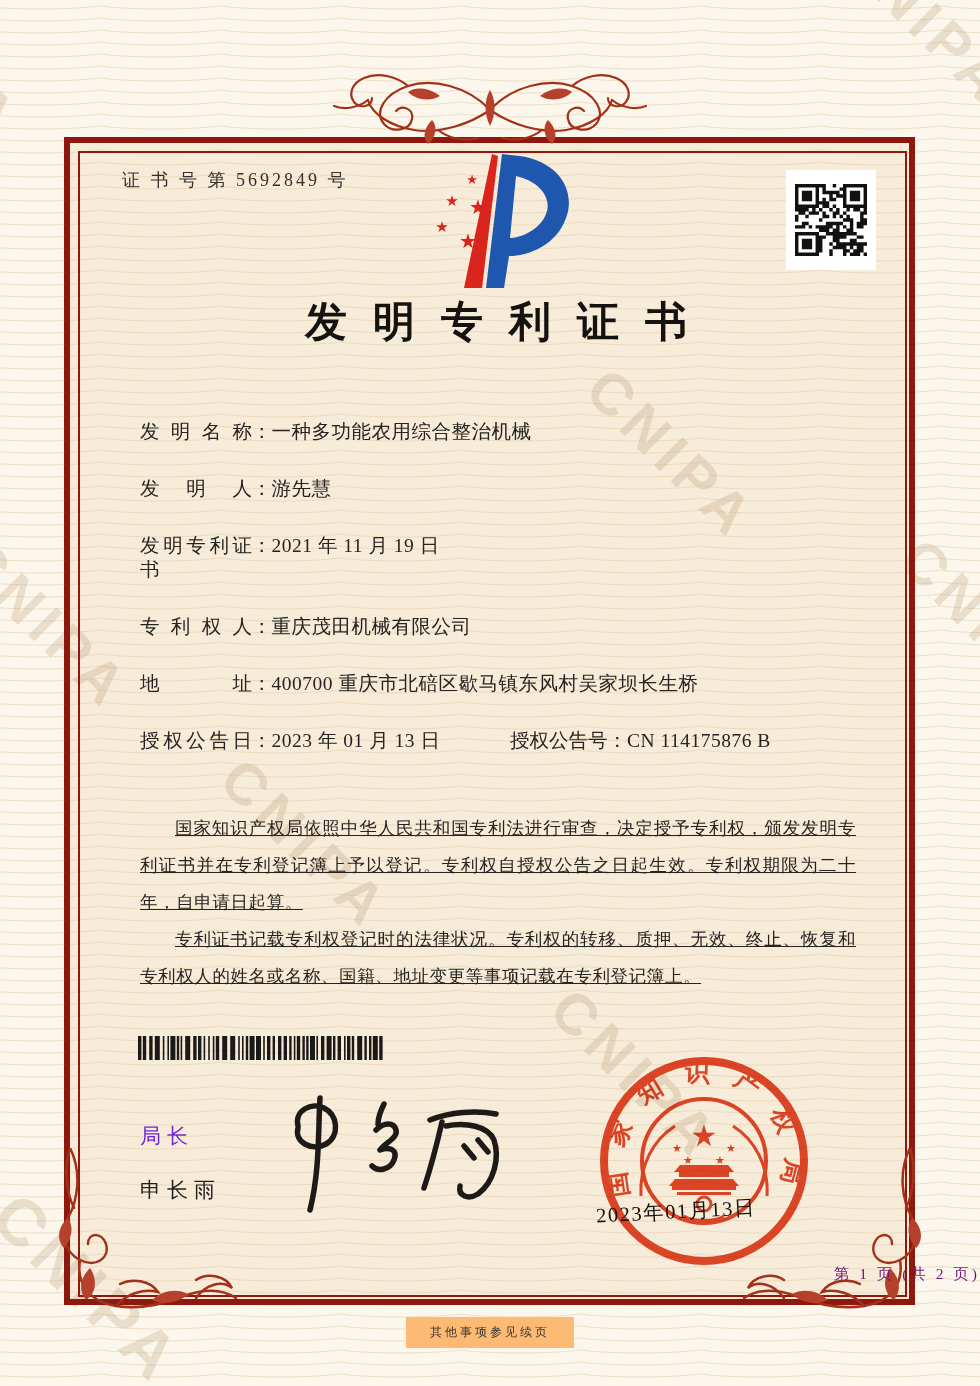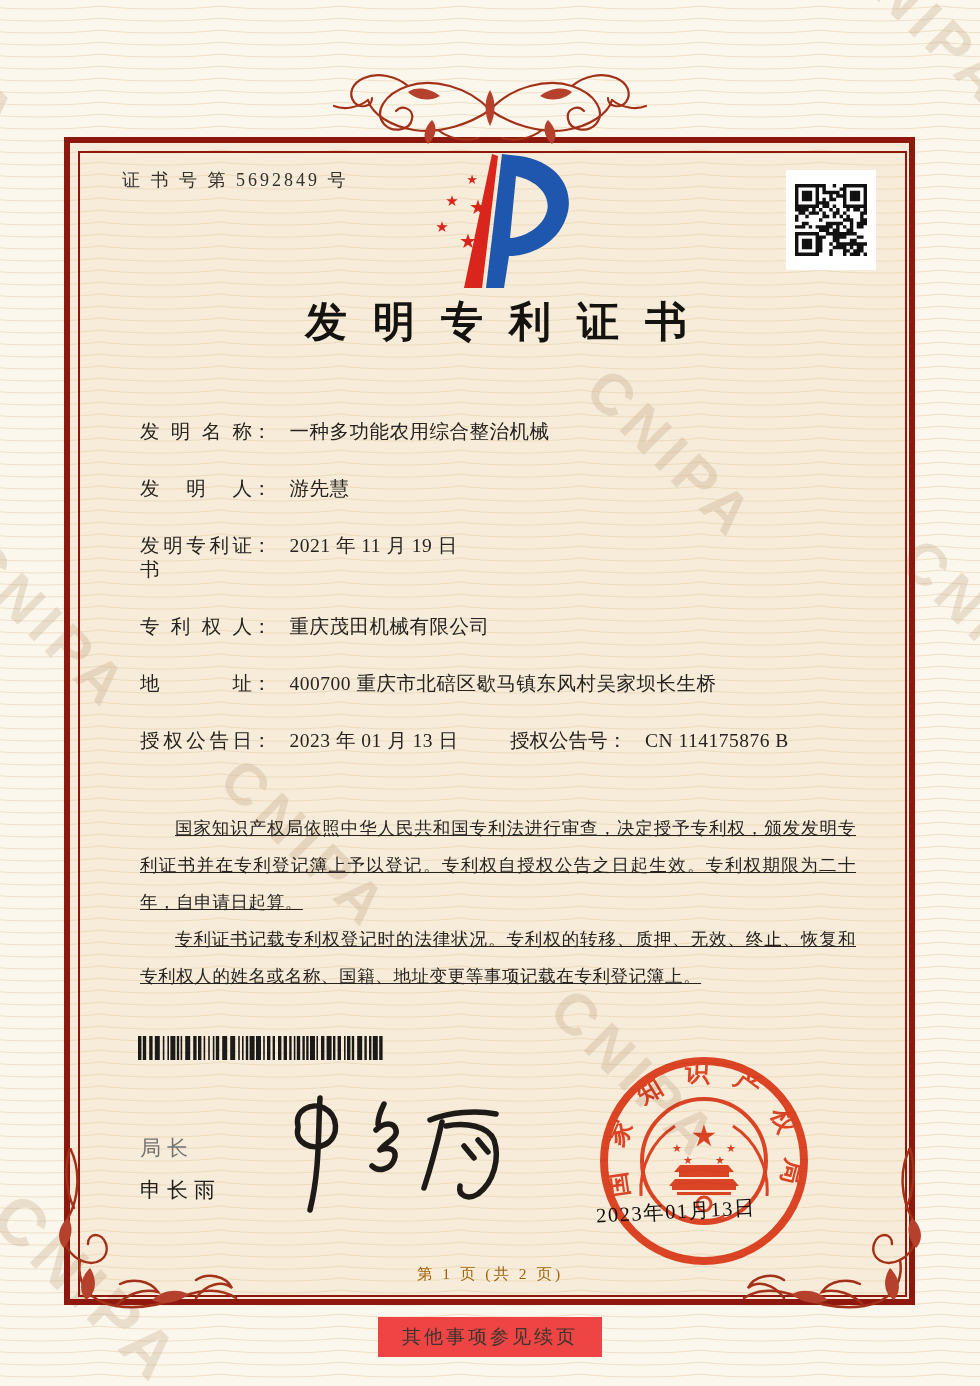--- a/index.html
+++ b/index.html
@@ -54,55 +54,55 @@
     text-align:center;font-size:42px;font-weight:700;color:#151310;
     letter-spacing:26px;padding-left:38px;box-sizing:border-box;
   }
   .fields{position:absolute;left:140px;top:420px;width:730px;z-index:5;}
   .frow{position:relative;margin-bottom:33px;font-size:19.5px;color:#262320;line-height:24px;}
   .flabel{
     display:inline-block;width:112px;vertical-align:top;
     text-align:justify;text-align-last:justify;
   }
   .fcolon{display:inline-block;vertical-align:top;}
-  .fvalue{display:inline-block;vertical-align:top;letter-spacing:0.5px;margin-left:18px;}
+  .fvalue{display:inline-block;vertical-align:top;letter-spacing:0.5px;}
   .fpair2{position:absolute;left:370px;top:0;}
   .fpair2 .flabel{width:auto;text-align:left;text-align-last:auto;}
   .paragraphs{
     position:absolute;left:140px;top:810px;width:716px;z-index:5;
     font-size:17.5px;color:#262320;line-height:37px;letter-spacing:0.6px;
     text-align:justify;
   }
   .paragraphs p{margin:0;text-indent:2em;text-decoration:underline;}
   .barcode{position:absolute;left:138px;top:1036px;z-index:5;}
   .sig-title{
     position:absolute;left:140px;top:1122px;z-index:5;
     font-family:"Liberation Sans","DejaVu Sans",sans-serif;
-    font-size:21px;color:#737373;letter-spacing:6px;margin-top:12px;
+    font-size:21px;color:#6d28d9;letter-spacing:6px;
   }
   .sig-name{
     position:absolute;left:140px;top:1176px;z-index:5;
     font-family:"Liberation Sans","DejaVu Sans",sans-serif;
     font-size:21px;color:#22201d;letter-spacing:6px;
   }
   .signature{position:absolute;left:280px;top:1090px;z-index:5;}
   .seal{position:absolute;left:589px;top:1046px;z-index:6;opacity:0.95;mix-blend-mode:multiply;}
   .seal-date{
     position:absolute;left:596px;top:1196px;width:210px;z-index:7;
     font-size:20.5px;color:#14120f;letter-spacing:1.5px;
     transform:rotate(-3deg);white-space:nowrap;
   }
   .page-info{
     position:absolute;left:0;top:1264px;width:100%;z-index:5;
-    text-align:center;font-size:15.5px;color:#a16207;letter-spacing:3px;
+    text-align:right;font-size:15.5px;color:#701a75;letter-spacing:3px;
   }
   .continuation{
     position:absolute;left:50%;top:1317px;transform:translateX(-50%);z-index:5;
-    background:#ef4444;padding:7px 24px;
-    font-size:19px;color:#3a362f;letter-spacing:3px;white-space:nowrap;
+    background:#fdba74;padding:7px 24px;
+    font-size:12px;color:#3a362f;letter-spacing:3px;white-space:nowrap;
   }
 </style>
 </head>
 <body>
 
 <div class="page">
 
   <div class="inner-bg"></div>
   <svg id="waves" class="waves" width="980" height="1386">
       <path d="M-20 6 c30 4 90 4 120 0 c30 4 90 4 120 0 c30 4 90 4 120 0 c30 4 90 4 120 0 c30 4 90 4 120 0 c30 4 90 4 120 0 c30 4 90 4 120 0 c30 4 90 4 120 0 c30 4 90 4 120 0M-20 18 c30 4 90 4 120 0 c30 4 90 4 120 0 c30 4 90 4 120 0 c30 4 90 4 120 0 c30 4 90 4 120 0 c30 4 90 4 120 0 c30 4 90 4 120 0 c30 4 90 4 120 0 c30 4 90 4 120 0M-20 30 c30 4 90 4 120 0 c30 4 90 4 120 0 c30 4 90 4 120 0 c30 4 90 4 120 0 c30 4 90 4 120 0 c30 4 90 4 120 0 c30 4 90 4 120 0 c30 4 90 4 120 0 c30 4 90 4 120 0M-20 42 c30 4 90 4 120 0 c30 4 90 4 120 0 c30 4 90 4 120 0 c30 4 90 4 120 0 c30 4 90 4 120 0 c30 4 90 4 120 0 c30 4 90 4 120 0 c30 4 90 4 120 0 c30 4 90 4 120 0M-20 54 c30 4 90 4 120 0 c30 4 90 4 120 0 c30 4 90 4 120 0 c30 4 90 4 120 0 c30 4 90 4 120 0 c30 4 90 4 120 0 c30 4 90 4 120 0 c30 4 90 4 120 0 c30 4 90 4 120 0M-20 66 c30 4 90 4 120 0 c30 4 90 4 120 0 c30 4 90 4 120 0 c30 4 90 4 120 0 c30 4 90 4 120 0 c30 4 90 4 120 0 c30 4 90 4 120 0 c30 4 90 4 120 0 c30 4 90 4 120 0M-20 78 c30 4 90 4 120 0 c30 4 90 4 120 0 c30 4 90 4 120 0 c30 4 90 4 120 0 c30 4 90 4 120 0 c30 4 90 4 120 0 c30 4 90 4 120 0 c30 4 90 4 120 0 c30 4 90 4 120 0M-20 90 c30 4 90 4 120 0 c30 4 90 4 120 0 c30 4 90 4 120 0 c30 4 90 4 120 0 c30 4 90 4 120 0 c30 4 90 4 120 0 c30 4 90 4 120 0 c30 4 90 4 120 0 c30 4 90 4 120 0M-20 102 c30 4 90 4 120 0 c30 4 90 4 120 0 c30 4 90 4 120 0 c30 4 90 4 120 0 c30 4 90 4 120 0 c30 4 90 4 120 0 c30 4 90 4 120 0 c30 4 90 4 120 0 c30 4 90 4 120 0M-20 114 c30 4 90 4 120 0 c30 4 90 4 120 0 c30 4 90 4 120 0 c30 4 90 4 120 0 c30 4 90 4 120 0 c30 4 90 4 120 0 c30 4 90 4 120 0 c30 4 90 4 120 0 c30 4 90 4 120 0M-20 126 c30 4 90 4 120 0 c30 4 90 4 120 0 c30 4 90 4 120 0 c30 4 90 4 120 0 c30 4 90 4 120 0 c30 4 90 4 120 0 c30 4 90 4 120 0 c30 4 90 4 120 0 c30 4 90 4 120 0M-20 138 c30 4 90 4 120 0 c30 4 90 4 120 0 c30 4 90 4 120 0 c30 4 90 4 120 0 c30 4 90 4 120 0 c30 4 90 4 120 0 c30 4 90 4 120 0 c30 4 90 4 120 0 c30 4 90 4 120 0M-20 150 c30 4 90 4 120 0 c30 4 90 4 120 0 c30 4 90 4 120 0 c30 4 90 4 120 0 c30 4 90 4 120 0 c30 4 90 4 120 0 c30 4 90 4 120 0 c30 4 90 4 120 0 c30 4 90 4 120 0M-20 162 c30 4 90 4 120 0 c30 4 90 4 120 0 c30 4 90 4 120 0 c30 4 90 4 120 0 c30 4 90 4 120 0 c30 4 90 4 120 0 c30 4 90 4 120 0 c30 4 90 4 120 0 c30 4 90 4 120 0M-20 174 c30 4 90 4 120 0 c30 4 90 4 120 0 c30 4 90 4 120 0 c30 4 90 4 120 0 c30 4 90 4 120 0 c30 4 90 4 120 0 c30 4 90 4 120 0 c30 4 90 4 120 0 c30 4 90 4 120 0M-20 186 c30 4 90 4 120 0 c30 4 90 4 120 0 c30 4 90 4 120 0 c30 4 90 4 120 0 c30 4 90 4 120 0 c30 4 90 4 120 0 c30 4 90 4 120 0 c30 4 90 4 120 0 c30 4 90 4 120 0M-20 198 c30 4 90 4 120 0 c30 4 90 4 120 0 c30 4 90 4 120 0 c30 4 90 4 120 0 c30 4 90 4 120 0 c30 4 90 4 120 0 c30 4 90 4 120 0 c30 4 90 4 120 0 c30 4 90 4 120 0M-20 210 c30 4 90 4 120 0 c30 4 90 4 120 0 c30 4 90 4 120 0 c30 4 90 4 120 0 c30 4 90 4 120 0 c30 4 90 4 120 0 c30 4 90 4 120 0 c30 4 90 4 120 0 c30 4 90 4 120 0M-20 222 c30 4 90 4 120 0 c30 4 90 4 120 0 c30 4 90 4 120 0 c30 4 90 4 120 0 c30 4 90 4 120 0 c30 4 90 4 120 0 c30 4 90 4 120 0 c30 4 90 4 120 0 c30 4 90 4 120 0M-20 234 c30 4 90 4 120 0 c30 4 90 4 120 0 c30 4 90 4 120 0 c30 4 90 4 120 0 c30 4 90 4 120 0 c30 4 90 4 120 0 c30 4 90 4 120 0 c30 4 90 4 120 0 c30 4 90 4 120 0M-20 246 c30 4 90 4 120 0 c30 4 90 4 120 0 c30 4 90 4 120 0 c30 4 90 4 120 0 c30 4 90 4 120 0 c30 4 90 4 120 0 c30 4 90 4 120 0 c30 4 90 4 120 0 c30 4 90 4 120 0M-20 258 c30 4 90 4 120 0 c30 4 90 4 120 0 c30 4 90 4 120 0 c30 4 90 4 120 0 c30 4 90 4 120 0 c30 4 90 4 120 0 c30 4 90 4 120 0 c30 4 90 4 120 0 c30 4 90 4 120 0M-20 270 c30 4 90 4 120 0 c30 4 90 4 120 0 c30 4 90 4 120 0 c30 4 90 4 120 0 c30 4 90 4 120 0 c30 4 90 4 120 0 c30 4 90 4 120 0 c30 4 90 4 120 0 c30 4 90 4 120 0M-20 282 c30 4 90 4 120 0 c30 4 90 4 120 0 c30 4 90 4 120 0 c30 4 90 4 120 0 c30 4 90 4 120 0 c30 4 90 4 120 0 c30 4 90 4 120 0 c30 4 90 4 120 0 c30 4 90 4 120 0M-20 294 c30 4 90 4 120 0 c30 4 90 4 120 0 c30 4 90 4 120 0 c30 4 90 4 120 0 c30 4 90 4 120 0 c30 4 90 4 120 0 c30 4 90 4 120 0 c30 4 90 4 120 0 c30 4 90 4 120 0M-20 306 c30 4 90 4 120 0 c30 4 90 4 120 0 c30 4 90 4 120 0 c30 4 90 4 120 0 c30 4 90 4 120 0 c30 4 90 4 120 0 c30 4 90 4 120 0 c30 4 90 4 120 0 c30 4 90 4 120 0M-20 318 c30 4 90 4 120 0 c30 4 90 4 120 0 c30 4 90 4 120 0 c30 4 90 4 120 0 c30 4 90 4 120 0 c30 4 90 4 120 0 c30 4 90 4 120 0 c30 4 90 4 120 0 c30 4 90 4 120 0M-20 330 c30 4 90 4 120 0 c30 4 90 4 120 0 c30 4 90 4 120 0 c30 4 90 4 120 0 c30 4 90 4 120 0 c30 4 90 4 120 0 c30 4 90 4 120 0 c30 4 90 4 120 0 c30 4 90 4 120 0M-20 342 c30 4 90 4 120 0 c30 4 90 4 120 0 c30 4 90 4 120 0 c30 4 90 4 120 0 c30 4 90 4 120 0 c30 4 90 4 120 0 c30 4 90 4 120 0 c30 4 90 4 120 0 c30 4 90 4 120 0M-20 354 c30 4 90 4 120 0 c30 4 90 4 120 0 c30 4 90 4 120 0 c30 4 90 4 120 0 c30 4 90 4 120 0 c30 4 90 4 120 0 c30 4 90 4 120 0 c30 4 90 4 120 0 c30 4 90 4 120 0M-20 366 c30 4 90 4 120 0 c30 4 90 4 120 0 c30 4 90 4 120 0 c30 4 90 4 120 0 c30 4 90 4 120 0 c30 4 90 4 120 0 c30 4 90 4 120 0 c30 4 90 4 120 0 c30 4 90 4 120 0M-20 378 c30 4 90 4 120 0 c30 4 90 4 120 0 c30 4 90 4 120 0 c30 4 90 4 120 0 c30 4 90 4 120 0 c30 4 90 4 120 0 c30 4 90 4 120 0 c30 4 90 4 120 0 c30 4 90 4 120 0M-20 390 c30 4 90 4 120 0 c30 4 90 4 120 0 c30 4 90 4 120 0 c30 4 90 4 120 0 c30 4 90 4 120 0 c30 4 90 4 120 0 c30 4 90 4 120 0 c30 4 90 4 120 0 c30 4 90 4 120 0M-20 402 c30 4 90 4 120 0 c30 4 90 4 120 0 c30 4 90 4 120 0 c30 4 90 4 120 0 c30 4 90 4 120 0 c30 4 90 4 120 0 c30 4 90 4 120 0 c30 4 90 4 120 0 c30 4 90 4 120 0M-20 414 c30 4 90 4 120 0 c30 4 90 4 120 0 c30 4 90 4 120 0 c30 4 90 4 120 0 c30 4 90 4 120 0 c30 4 90 4 120 0 c30 4 90 4 120 0 c30 4 90 4 120 0 c30 4 90 4 120 0M-20 426 c30 4 90 4 120 0 c30 4 90 4 120 0 c30 4 90 4 120 0 c30 4 90 4 120 0 c30 4 90 4 120 0 c30 4 90 4 120 0 c30 4 90 4 120 0 c30 4 90 4 120 0 c30 4 90 4 120 0M-20 438 c30 4 90 4 120 0 c30 4 90 4 120 0 c30 4 90 4 120 0 c30 4 90 4 120 0 c30 4 90 4 120 0 c30 4 90 4 120 0 c30 4 90 4 120 0 c30 4 90 4 120 0 c30 4 90 4 120 0M-20 450 c30 4 90 4 120 0 c30 4 90 4 120 0 c30 4 90 4 120 0 c30 4 90 4 120 0 c30 4 90 4 120 0 c30 4 90 4 120 0 c30 4 90 4 120 0 c30 4 90 4 120 0 c30 4 90 4 120 0M-20 462 c30 4 90 4 120 0 c30 4 90 4 120 0 c30 4 90 4 120 0 c30 4 90 4 120 0 c30 4 90 4 120 0 c30 4 90 4 120 0 c30 4 90 4 120 0 c30 4 90 4 120 0 c30 4 90 4 120 0M-20 474 c30 4 90 4 120 0 c30 4 90 4 120 0 c30 4 90 4 120 0 c30 4 90 4 120 0 c30 4 90 4 120 0 c30 4 90 4 120 0 c30 4 90 4 120 0 c30 4 90 4 120 0 c30 4 90 4 120 0M-20 486 c30 4 90 4 120 0 c30 4 90 4 120 0 c30 4 90 4 120 0 c30 4 90 4 120 0 c30 4 90 4 120 0 c30 4 90 4 120 0 c30 4 90 4 120 0 c30 4 90 4 120 0 c30 4 90 4 120 0M-20 498 c30 4 90 4 120 0 c30 4 90 4 120 0 c30 4 90 4 120 0 c30 4 90 4 120 0 c30 4 90 4 120 0 c30 4 90 4 120 0 c30 4 90 4 120 0 c30 4 90 4 120 0 c30 4 90 4 120 0M-20 510 c30 4 90 4 120 0 c30 4 90 4 120 0 c30 4 90 4 120 0 c30 4 90 4 120 0 c30 4 90 4 120 0 c30 4 90 4 120 0 c30 4 90 4 120 0 c30 4 90 4 120 0 c30 4 90 4 120 0M-20 522 c30 4 90 4 120 0 c30 4 90 4 120 0 c30 4 90 4 120 0 c30 4 90 4 120 0 c30 4 90 4 120 0 c30 4 90 4 120 0 c30 4 90 4 120 0 c30 4 90 4 120 0 c30 4 90 4 120 0M-20 534 c30 4 90 4 120 0 c30 4 90 4 120 0 c30 4 90 4 120 0 c30 4 90 4 120 0 c30 4 90 4 120 0 c30 4 90 4 120 0 c30 4 90 4 120 0 c30 4 90 4 120 0 c30 4 90 4 120 0M-20 546 c30 4 90 4 120 0 c30 4 90 4 120 0 c30 4 90 4 120 0 c30 4 90 4 120 0 c30 4 90 4 120 0 c30 4 90 4 120 0 c30 4 90 4 120 0 c30 4 90 4 120 0 c30 4 90 4 120 0M-20 558 c30 4 90 4 120 0 c30 4 90 4 120 0 c30 4 90 4 120 0 c30 4 90 4 120 0 c30 4 90 4 120 0 c30 4 90 4 120 0 c30 4 90 4 120 0 c30 4 90 4 120 0 c30 4 90 4 120 0M-20 570 c30 4 90 4 120 0 c30 4 90 4 120 0 c30 4 90 4 120 0 c30 4 90 4 120 0 c30 4 90 4 120 0 c30 4 90 4 120 0 c30 4 90 4 120 0 c30 4 90 4 120 0 c30 4 90 4 120 0M-20 582 c30 4 90 4 120 0 c30 4 90 4 120 0 c30 4 90 4 120 0 c30 4 90 4 120 0 c30 4 90 4 120 0 c30 4 90 4 120 0 c30 4 90 4 120 0 c30 4 90 4 120 0 c30 4 90 4 120 0M-20 594 c30 4 90 4 120 0 c30 4 90 4 120 0 c30 4 90 4 120 0 c30 4 90 4 120 0 c30 4 90 4 120 0 c30 4 90 4 120 0 c30 4 90 4 120 0 c30 4 90 4 120 0 c30 4 90 4 120 0M-20 606 c30 4 90 4 120 0 c30 4 90 4 120 0 c30 4 90 4 120 0 c30 4 90 4 120 0 c30 4 90 4 120 0 c30 4 90 4 120 0 c30 4 90 4 120 0 c30 4 90 4 120 0 c30 4 90 4 120 0M-20 618 c30 4 90 4 120 0 c30 4 90 4 120 0 c30 4 90 4 120 0 c30 4 90 4 120 0 c30 4 90 4 120 0 c30 4 90 4 120 0 c30 4 90 4 120 0 c30 4 90 4 120 0 c30 4 90 4 120 0M-20 630 c30 4 90 4 120 0 c30 4 90 4 120 0 c30 4 90 4 120 0 c30 4 90 4 120 0 c30 4 90 4 120 0 c30 4 90 4 120 0 c30 4 90 4 120 0 c30 4 90 4 120 0 c30 4 90 4 120 0M-20 642 c30 4 90 4 120 0 c30 4 90 4 120 0 c30 4 90 4 120 0 c30 4 90 4 120 0 c30 4 90 4 120 0 c30 4 90 4 120 0 c30 4 90 4 120 0 c30 4 90 4 120 0 c30 4 90 4 120 0M-20 654 c30 4 90 4 120 0 c30 4 90 4 120 0 c30 4 90 4 120 0 c30 4 90 4 120 0 c30 4 90 4 120 0 c30 4 90 4 120 0 c30 4 90 4 120 0 c30 4 90 4 120 0 c30 4 90 4 120 0M-20 666 c30 4 90 4 120 0 c30 4 90 4 120 0 c30 4 90 4 120 0 c30 4 90 4 120 0 c30 4 90 4 120 0 c30 4 90 4 120 0 c30 4 90 4 120 0 c30 4 90 4 120 0 c30 4 90 4 120 0M-20 678 c30 4 90 4 120 0 c30 4 90 4 120 0 c30 4 90 4 120 0 c30 4 90 4 120 0 c30 4 90 4 120 0 c30 4 90 4 120 0 c30 4 90 4 120 0 c30 4 90 4 120 0 c30 4 90 4 120 0M-20 690 c30 4 90 4 120 0 c30 4 90 4 120 0 c30 4 90 4 120 0 c30 4 90 4 120 0 c30 4 90 4 120 0 c30 4 90 4 120 0 c30 4 90 4 120 0 c30 4 90 4 120 0 c30 4 90 4 120 0M-20 702 c30 4 90 4 120 0 c30 4 90 4 120 0 c30 4 90 4 120 0 c30 4 90 4 120 0 c30 4 90 4 120 0 c30 4 90 4 120 0 c30 4 90 4 120 0 c30 4 90 4 120 0 c30 4 90 4 120 0M-20 714 c30 4 90 4 120 0 c30 4 90 4 120 0 c30 4 90 4 120 0 c30 4 90 4 120 0 c30 4 90 4 120 0 c30 4 90 4 120 0 c30 4 90 4 120 0 c30 4 90 4 120 0 c30 4 90 4 120 0M-20 726 c30 4 90 4 120 0 c30 4 90 4 120 0 c30 4 90 4 120 0 c30 4 90 4 120 0 c30 4 90 4 120 0 c30 4 90 4 120 0 c30 4 90 4 120 0 c30 4 90 4 120 0 c30 4 90 4 120 0M-20 738 c30 4 90 4 120 0 c30 4 90 4 120 0 c30 4 90 4 120 0 c30 4 90 4 120 0 c30 4 90 4 120 0 c30 4 90 4 120 0 c30 4 90 4 120 0 c30 4 90 4 120 0 c30 4 90 4 120 0M-20 750 c30 4 90 4 120 0 c30 4 90 4 120 0 c30 4 90 4 120 0 c30 4 90 4 120 0 c30 4 90 4 120 0 c30 4 90 4 120 0 c30 4 90 4 120 0 c30 4 90 4 120 0 c30 4 90 4 120 0M-20 762 c30 4 90 4 120 0 c30 4 90 4 120 0 c30 4 90 4 120 0 c30 4 90 4 120 0 c30 4 90 4 120 0 c30 4 90 4 120 0 c30 4 90 4 120 0 c30 4 90 4 120 0 c30 4 90 4 120 0M-20 774 c30 4 90 4 120 0 c30 4 90 4 120 0 c30 4 90 4 120 0 c30 4 90 4 120 0 c30 4 90 4 120 0 c30 4 90 4 120 0 c30 4 90 4 120 0 c30 4 90 4 120 0 c30 4 90 4 120 0M-20 786 c30 4 90 4 120 0 c30 4 90 4 120 0 c30 4 90 4 120 0 c30 4 90 4 120 0 c30 4 90 4 120 0 c30 4 90 4 120 0 c30 4 90 4 120 0 c30 4 90 4 120 0 c30 4 90 4 120 0M-20 798 c30 4 90 4 120 0 c30 4 90 4 120 0 c30 4 90 4 120 0 c30 4 90 4 120 0 c30 4 90 4 120 0 c30 4 90 4 120 0 c30 4 90 4 120 0 c30 4 90 4 120 0 c30 4 90 4 120 0M-20 810 c30 4 90 4 120 0 c30 4 90 4 120 0 c30 4 90 4 120 0 c30 4 90 4 120 0 c30 4 90 4 120 0 c30 4 90 4 120 0 c30 4 90 4 120 0 c30 4 90 4 120 0 c30 4 90 4 120 0M-20 822 c30 4 90 4 120 0 c30 4 90 4 120 0 c30 4 90 4 120 0 c30 4 90 4 120 0 c30 4 90 4 120 0 c30 4 90 4 120 0 c30 4 90 4 120 0 c30 4 90 4 120 0 c30 4 90 4 120 0M-20 834 c30 4 90 4 120 0 c30 4 90 4 120 0 c30 4 90 4 120 0 c30 4 90 4 120 0 c30 4 90 4 120 0 c30 4 90 4 120 0 c30 4 90 4 120 0 c30 4 90 4 120 0 c30 4 90 4 120 0M-20 846 c30 4 90 4 120 0 c30 4 90 4 120 0 c30 4 90 4 120 0 c30 4 90 4 120 0 c30 4 90 4 120 0 c30 4 90 4 120 0 c30 4 90 4 120 0 c30 4 90 4 120 0 c30 4 90 4 120 0M-20 858 c30 4 90 4 120 0 c30 4 90 4 120 0 c30 4 90 4 120 0 c30 4 90 4 120 0 c30 4 90 4 120 0 c30 4 90 4 120 0 c30 4 90 4 120 0 c30 4 90 4 120 0 c30 4 90 4 120 0M-20 870 c30 4 90 4 120 0 c30 4 90 4 120 0 c30 4 90 4 120 0 c30 4 90 4 120 0 c30 4 90 4 120 0 c30 4 90 4 120 0 c30 4 90 4 120 0 c30 4 90 4 120 0 c30 4 90 4 120 0M-20 882 c30 4 90 4 120 0 c30 4 90 4 120 0 c30 4 90 4 120 0 c30 4 90 4 120 0 c30 4 90 4 120 0 c30 4 90 4 120 0 c30 4 90 4 120 0 c30 4 90 4 120 0 c30 4 90 4 120 0M-20 894 c30 4 90 4 120 0 c30 4 90 4 120 0 c30 4 90 4 120 0 c30 4 90 4 120 0 c30 4 90 4 120 0 c30 4 90 4 120 0 c30 4 90 4 120 0 c30 4 90 4 120 0 c30 4 90 4 120 0M-20 906 c30 4 90 4 120 0 c30 4 90 4 120 0 c30 4 90 4 120 0 c30 4 90 4 120 0 c30 4 90 4 120 0 c30 4 90 4 120 0 c30 4 90 4 120 0 c30 4 90 4 120 0 c30 4 90 4 120 0M-20 918 c30 4 90 4 120 0 c30 4 90 4 120 0 c30 4 90 4 120 0 c30 4 90 4 120 0 c30 4 90 4 120 0 c30 4 90 4 120 0 c30 4 90 4 120 0 c30 4 90 4 120 0 c30 4 90 4 120 0M-20 930 c30 4 90 4 120 0 c30 4 90 4 120 0 c30 4 90 4 120 0 c30 4 90 4 120 0 c30 4 90 4 120 0 c30 4 90 4 120 0 c30 4 90 4 120 0 c30 4 90 4 120 0 c30 4 90 4 120 0M-20 942 c30 4 90 4 120 0 c30 4 90 4 120 0 c30 4 90 4 120 0 c30 4 90 4 120 0 c30 4 90 4 120 0 c30 4 90 4 120 0 c30 4 90 4 120 0 c30 4 90 4 120 0 c30 4 90 4 120 0M-20 954 c30 4 90 4 120 0 c30 4 90 4 120 0 c30 4 90 4 120 0 c30 4 90 4 120 0 c30 4 90 4 120 0 c30 4 90 4 120 0 c30 4 90 4 120 0 c30 4 90 4 120 0 c30 4 90 4 120 0M-20 966 c30 4 90 4 120 0 c30 4 90 4 120 0 c30 4 90 4 120 0 c30 4 90 4 120 0 c30 4 90 4 120 0 c30 4 90 4 120 0 c30 4 90 4 120 0 c30 4 90 4 120 0 c30 4 90 4 120 0M-20 978 c30 4 90 4 120 0 c30 4 90 4 120 0 c30 4 90 4 120 0 c30 4 90 4 120 0 c30 4 90 4 120 0 c30 4 90 4 120 0 c30 4 90 4 120 0 c30 4 90 4 120 0 c30 4 90 4 120 0M-20 990 c30 4 90 4 120 0 c30 4 90 4 120 0 c30 4 90 4 120 0 c30 4 90 4 120 0 c30 4 90 4 120 0 c30 4 90 4 120 0 c30 4 90 4 120 0 c30 4 90 4 120 0 c30 4 90 4 120 0M-20 1002 c30 4 90 4 120 0 c30 4 90 4 120 0 c30 4 90 4 120 0 c30 4 90 4 120 0 c30 4 90 4 120 0 c30 4 90 4 120 0 c30 4 90 4 120 0 c30 4 90 4 120 0 c30 4 90 4 120 0M-20 1014 c30 4 90 4 120 0 c30 4 90 4 120 0 c30 4 90 4 120 0 c30 4 90 4 120 0 c30 4 90 4 120 0 c30 4 90 4 120 0 c30 4 90 4 120 0 c30 4 90 4 120 0 c30 4 90 4 120 0M-20 1026 c30 4 90 4 120 0 c30 4 90 4 120 0 c30 4 90 4 120 0 c30 4 90 4 120 0 c30 4 90 4 120 0 c30 4 90 4 120 0 c30 4 90 4 120 0 c30 4 90 4 120 0 c30 4 90 4 120 0M-20 1038 c30 4 90 4 120 0 c30 4 90 4 120 0 c30 4 90 4 120 0 c30 4 90 4 120 0 c30 4 90 4 120 0 c30 4 90 4 120 0 c30 4 90 4 120 0 c30 4 90 4 120 0 c30 4 90 4 120 0M-20 1050 c30 4 90 4 120 0 c30 4 90 4 120 0 c30 4 90 4 120 0 c30 4 90 4 120 0 c30 4 90 4 120 0 c30 4 90 4 120 0 c30 4 90 4 120 0 c30 4 90 4 120 0 c30 4 90 4 120 0M-20 1062 c30 4 90 4 120 0 c30 4 90 4 120 0 c30 4 90 4 120 0 c30 4 90 4 120 0 c30 4 90 4 120 0 c30 4 90 4 120 0 c30 4 90 4 120 0 c30 4 90 4 120 0 c30 4 90 4 120 0M-20 1074 c30 4 90 4 120 0 c30 4 90 4 120 0 c30 4 90 4 120 0 c30 4 90 4 120 0 c30 4 90 4 120 0 c30 4 90 4 120 0 c30 4 90 4 120 0 c30 4 90 4 120 0 c30 4 90 4 120 0M-20 1086 c30 4 90 4 120 0 c30 4 90 4 120 0 c30 4 90 4 120 0 c30 4 90 4 120 0 c30 4 90 4 120 0 c30 4 90 4 120 0 c30 4 90 4 120 0 c30 4 90 4 120 0 c30 4 90 4 120 0M-20 1098 c30 4 90 4 120 0 c30 4 90 4 120 0 c30 4 90 4 120 0 c30 4 90 4 120 0 c30 4 90 4 120 0 c30 4 90 4 120 0 c30 4 90 4 120 0 c30 4 90 4 120 0 c30 4 90 4 120 0M-20 1110 c30 4 90 4 120 0 c30 4 90 4 120 0 c30 4 90 4 120 0 c30 4 90 4 120 0 c30 4 90 4 120 0 c30 4 90 4 120 0 c30 4 90 4 120 0 c30 4 90 4 120 0 c30 4 90 4 120 0M-20 1122 c30 4 90 4 120 0 c30 4 90 4 120 0 c30 4 90 4 120 0 c30 4 90 4 120 0 c30 4 90 4 120 0 c30 4 90 4 120 0 c30 4 90 4 120 0 c30 4 90 4 120 0 c30 4 90 4 120 0M-20 1134 c30 4 90 4 120 0 c30 4 90 4 120 0 c30 4 90 4 120 0 c30 4 90 4 120 0 c30 4 90 4 120 0 c30 4 90 4 120 0 c30 4 90 4 120 0 c30 4 90 4 120 0 c30 4 90 4 120 0M-20 1146 c30 4 90 4 120 0 c30 4 90 4 120 0 c30 4 90 4 120 0 c30 4 90 4 120 0 c30 4 90 4 120 0 c30 4 90 4 120 0 c30 4 90 4 120 0 c30 4 90 4 120 0 c30 4 90 4 120 0M-20 1158 c30 4 90 4 120 0 c30 4 90 4 120 0 c30 4 90 4 120 0 c30 4 90 4 120 0 c30 4 90 4 120 0 c30 4 90 4 120 0 c30 4 90 4 120 0 c30 4 90 4 120 0 c30 4 90 4 120 0M-20 1170 c30 4 90 4 120 0 c30 4 90 4 120 0 c30 4 90 4 120 0 c30 4 90 4 120 0 c30 4 90 4 120 0 c30 4 90 4 120 0 c30 4 90 4 120 0 c30 4 90 4 120 0 c30 4 90 4 120 0M-20 1182 c30 4 90 4 120 0 c30 4 90 4 120 0 c30 4 90 4 120 0 c30 4 90 4 120 0 c30 4 90 4 120 0 c30 4 90 4 120 0 c30 4 90 4 120 0 c30 4 90 4 120 0 c30 4 90 4 120 0M-20 1194 c30 4 90 4 120 0 c30 4 90 4 120 0 c30 4 90 4 120 0 c30 4 90 4 120 0 c30 4 90 4 120 0 c30 4 90 4 120 0 c30 4 90 4 120 0 c30 4 90 4 120 0 c30 4 90 4 120 0M-20 1206 c30 4 90 4 120 0 c30 4 90 4 120 0 c30 4 90 4 120 0 c30 4 90 4 120 0 c30 4 90 4 120 0 c30 4 90 4 120 0 c30 4 90 4 120 0 c30 4 90 4 120 0 c30 4 90 4 120 0M-20 1218 c30 4 90 4 120 0 c30 4 90 4 120 0 c30 4 90 4 120 0 c30 4 90 4 120 0 c30 4 90 4 120 0 c30 4 90 4 120 0 c30 4 90 4 120 0 c30 4 90 4 120 0 c30 4 90 4 120 0M-20 1230 c30 4 90 4 120 0 c30 4 90 4 120 0 c30 4 90 4 120 0 c30 4 90 4 120 0 c30 4 90 4 120 0 c30 4 90 4 120 0 c30 4 90 4 120 0 c30 4 90 4 120 0 c30 4 90 4 120 0M-20 1242 c30 4 90 4 120 0 c30 4 90 4 120 0 c30 4 90 4 120 0 c30 4 90 4 120 0 c30 4 90 4 120 0 c30 4 90 4 120 0 c30 4 90 4 120 0 c30 4 90 4 120 0 c30 4 90 4 120 0M-20 1254 c30 4 90 4 120 0 c30 4 90 4 120 0 c30 4 90 4 120 0 c30 4 90 4 120 0 c30 4 90 4 120 0 c30 4 90 4 120 0 c30 4 90 4 120 0 c30 4 90 4 120 0 c30 4 90 4 120 0M-20 1266 c30 4 90 4 120 0 c30 4 90 4 120 0 c30 4 90 4 120 0 c30 4 90 4 120 0 c30 4 90 4 120 0 c30 4 90 4 120 0 c30 4 90 4 120 0 c30 4 90 4 120 0 c30 4 90 4 120 0M-20 1278 c30 4 90 4 120 0 c30 4 90 4 120 0 c30 4 90 4 120 0 c30 4 90 4 120 0 c30 4 90 4 120 0 c30 4 90 4 120 0 c30 4 90 4 120 0 c30 4 90 4 120 0 c30 4 90 4 120 0M-20 1290 c30 4 90 4 120 0 c30 4 90 4 120 0 c30 4 90 4 120 0 c30 4 90 4 120 0 c30 4 90 4 120 0 c30 4 90 4 120 0 c30 4 90 4 120 0 c30 4 90 4 120 0 c30 4 90 4 120 0M-20 1302 c30 4 90 4 120 0 c30 4 90 4 120 0 c30 4 90 4 120 0 c30 4 90 4 120 0 c30 4 90 4 120 0 c30 4 90 4 120 0 c30 4 90 4 120 0 c30 4 90 4 120 0 c30 4 90 4 120 0M-20 1314 c30 4 90 4 120 0 c30 4 90 4 120 0 c30 4 90 4 120 0 c30 4 90 4 120 0 c30 4 90 4 120 0 c30 4 90 4 120 0 c30 4 90 4 120 0 c30 4 90 4 120 0 c30 4 90 4 120 0M-20 1326 c30 4 90 4 120 0 c30 4 90 4 120 0 c30 4 90 4 120 0 c30 4 90 4 120 0 c30 4 90 4 120 0 c30 4 90 4 120 0 c30 4 90 4 120 0 c30 4 90 4 120 0 c30 4 90 4 120 0M-20 1338 c30 4 90 4 120 0 c30 4 90 4 120 0 c30 4 90 4 120 0 c30 4 90 4 120 0 c30 4 90 4 120 0 c30 4 90 4 120 0 c30 4 90 4 120 0 c30 4 90 4 120 0 c30 4 90 4 120 0M-20 1350 c30 4 90 4 120 0 c30 4 90 4 120 0 c30 4 90 4 120 0 c30 4 90 4 120 0 c30 4 90 4 120 0 c30 4 90 4 120 0 c30 4 90 4 120 0 c30 4 90 4 120 0 c30 4 90 4 120 0M-20 1362 c30 4 90 4 120 0 c30 4 90 4 120 0 c30 4 90 4 120 0 c30 4 90 4 120 0 c30 4 90 4 120 0 c30 4 90 4 120 0 c30 4 90 4 120 0 c30 4 90 4 120 0 c30 4 90 4 120 0M-20 1374 c30 4 90 4 120 0 c30 4 90 4 120 0 c30 4 90 4 120 0 c30 4 90 4 120 0 c30 4 90 4 120 0 c30 4 90 4 120 0 c30 4 90 4 120 0 c30 4 90 4 120 0 c30 4 90 4 120 0" stroke="#e2cba6" stroke-width="1" fill="none" opacity="0.55"></path>

